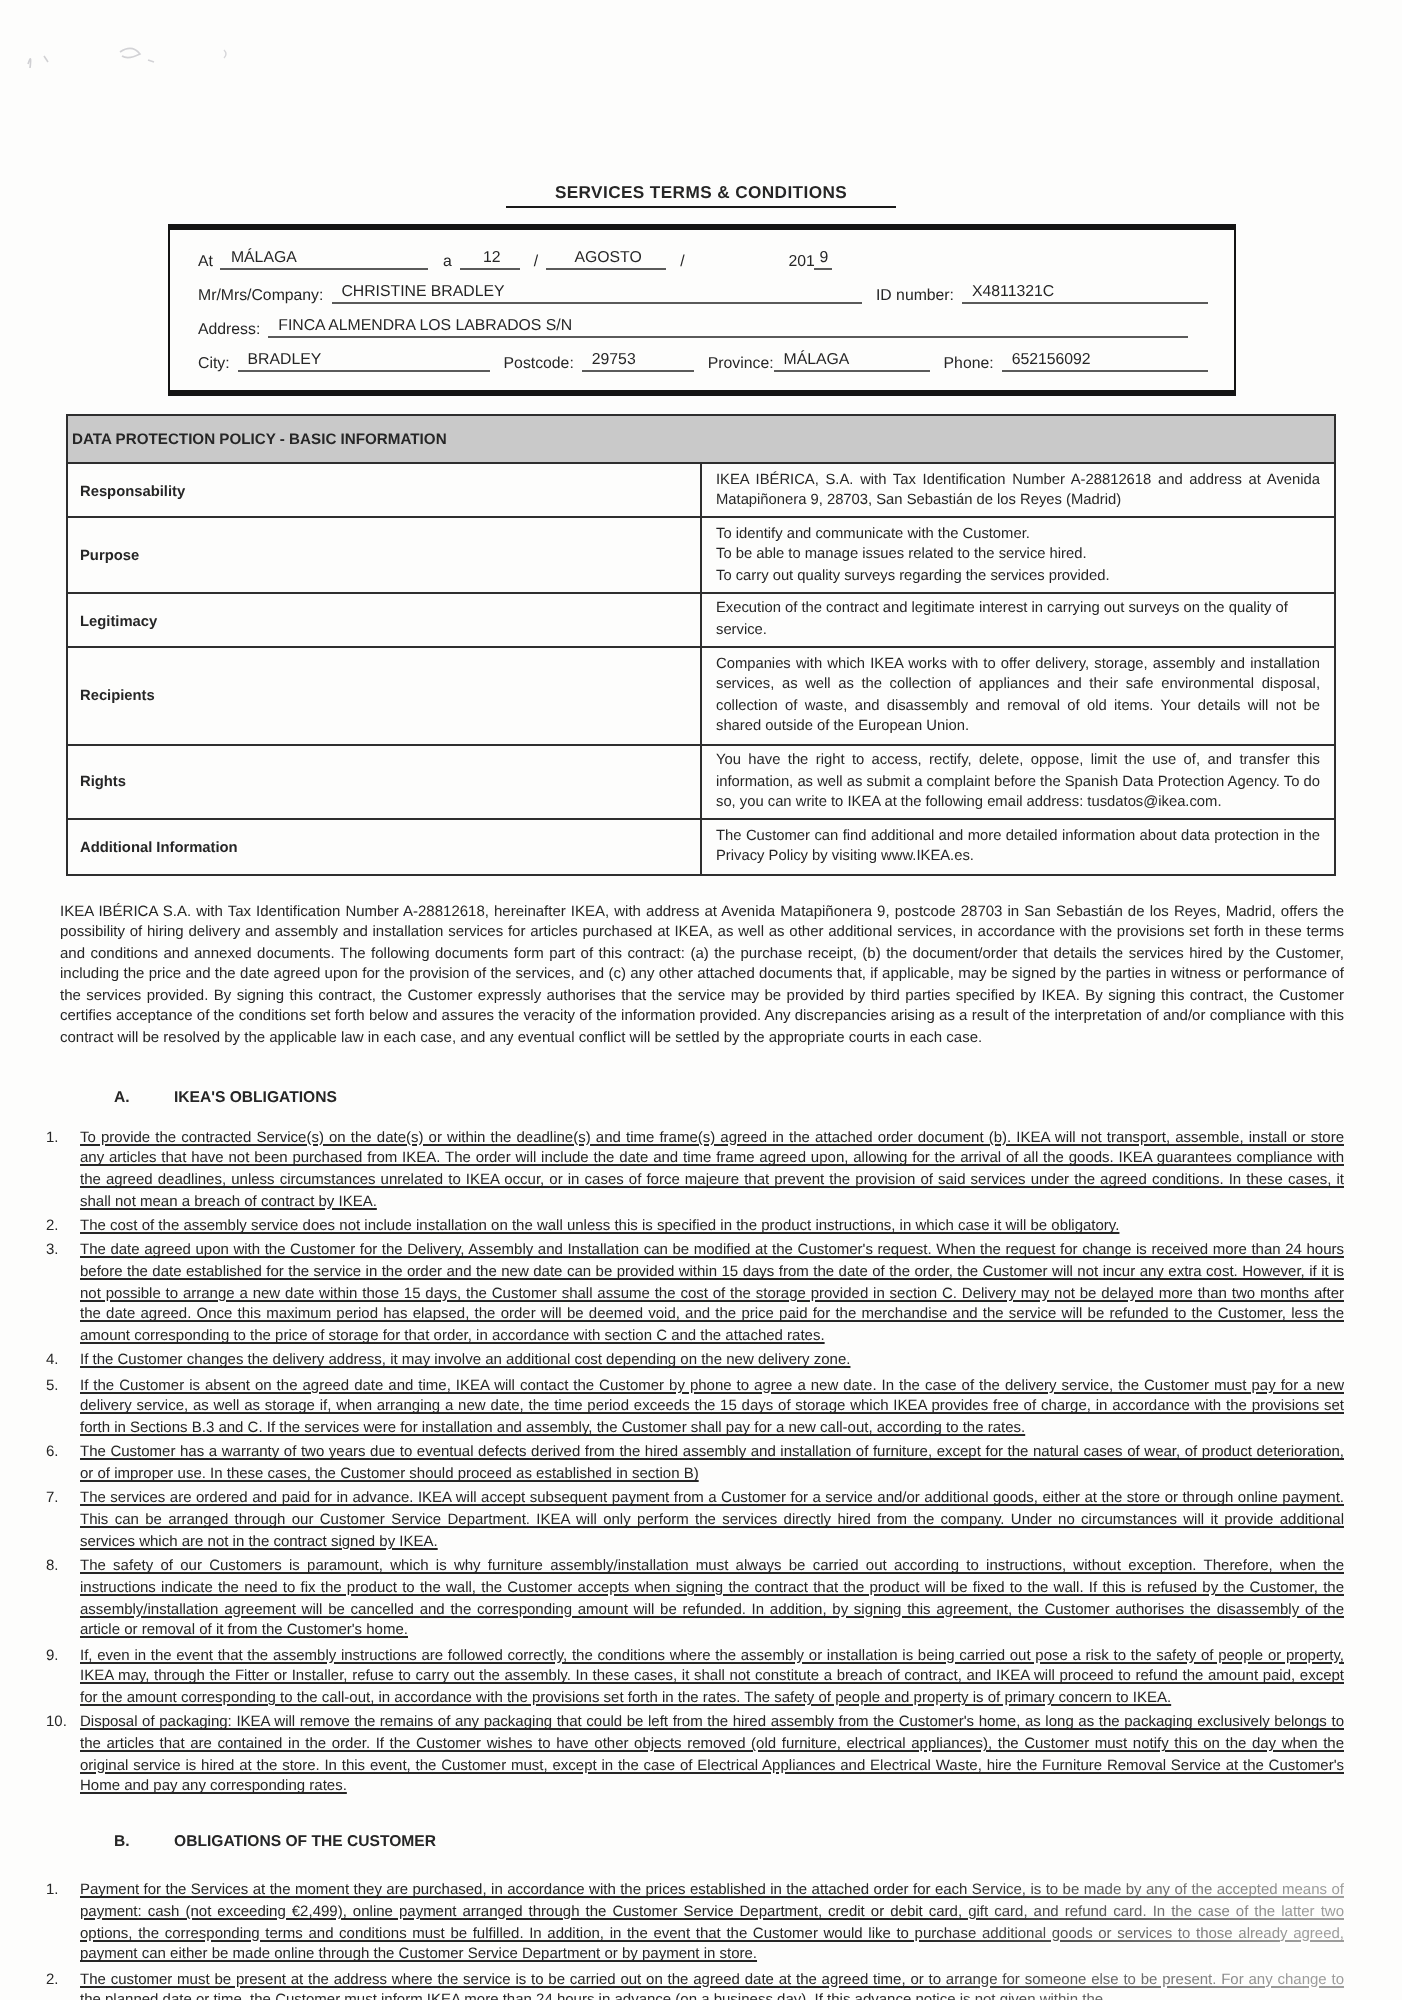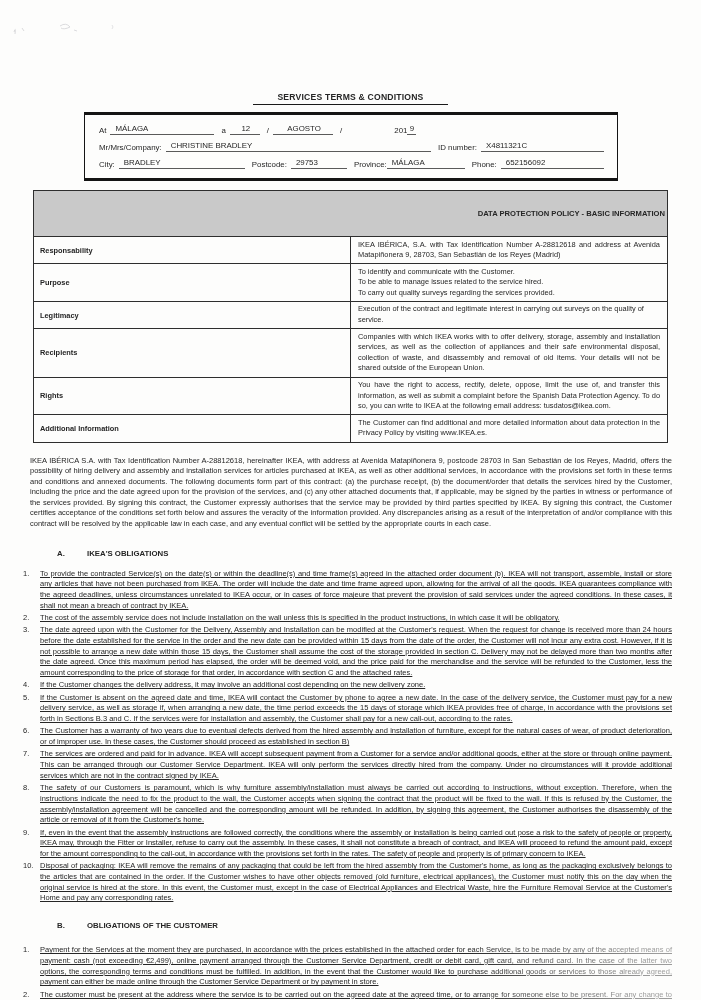--- a/index.html
+++ b/index.html
@@ -35,21 +35,21 @@
   .gap{width:7px;flex:none;}
 
   
   table.dp{
     border-collapse:collapse;margin:9px 0 0 33px;width:635px;
     font-size:7.4px;table-layout:fixed;
   }
   table.dp td,table.dp th{border:1px solid #2e2e2e;}
   table.dp th{
     background:#c9c9c9;font-weight:bold;font-size:7.6px;
-    padding:18px 2px;text-align:right;border-bottom-width:1px;
+    padding:7px 2px;text-align:left;border-bottom-width:1px;
   }
   td.rlabel{
     width:144px;font-weight:bold;padding:2px 4px 2px 6px;
     vertical-align:middle;font-size:7.4px;
   }
   td.rval{padding:2.5px 7px;vertical-align:middle;line-height:10.6px;}
   .cell-par{text-align:justify;}
   .cell-line{text-align:left;}
 
   
@@ -111,20 +111,24 @@
       <span class="fv ctr" style="width:7px;padding:0 1px 1px;">9</span>
     </div>
     <div class="frow">
       <span class="lbl">Mr/Mrs/Company:</span>
       <span class="fv grow">CHRISTINE BRADLEY</span>
       <span class="gap"></span>
       <span class="lbl">ID number:</span>
       <span class="fv" style="width:115px;">X4811321C</span>
     </div>
     <div class="frow">
+      <span class="lbl">Address:</span>
+      <span class="fv grow" style="margin-right:10px;">FINCA ALMENDRA LOS LABRADOS S/N</span>
+    </div>
+    <div class="frow">
       <span class="lbl">City:</span>
       <span class="fv" style="width:118px;">BRADLEY</span>
       <span class="gap"></span>
       <span class="lbl">Postcode:</span>
       <span class="fv" style="width:48px;">29753</span>
       <span class="gap"></span>
       <span class="lbl" style="padding-right:0;">Province:</span>
       <span class="fv" style="width:70px;">MÁLAGA</span>
       <span class="gap"></span>
       <span class="lbl">Phone:</span>

